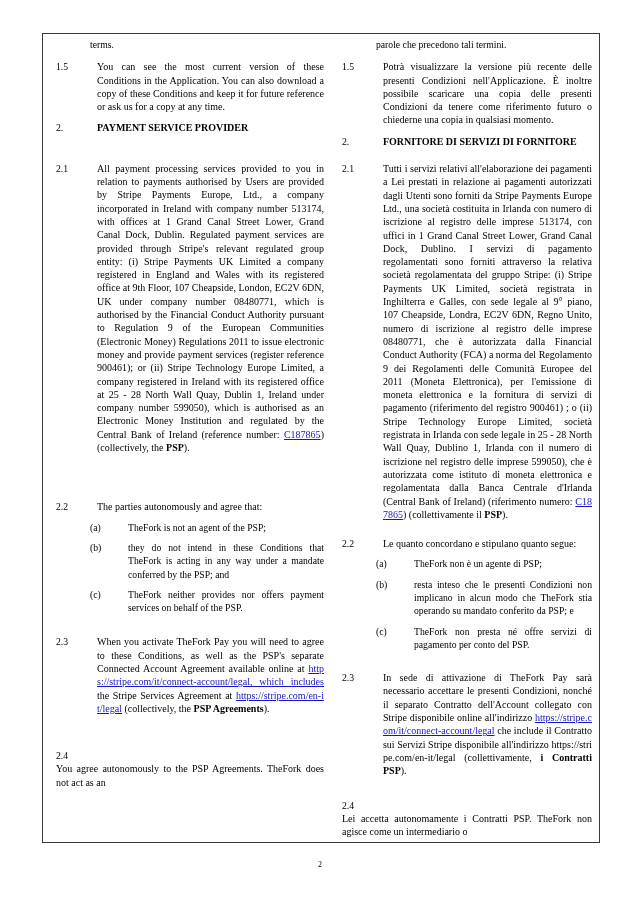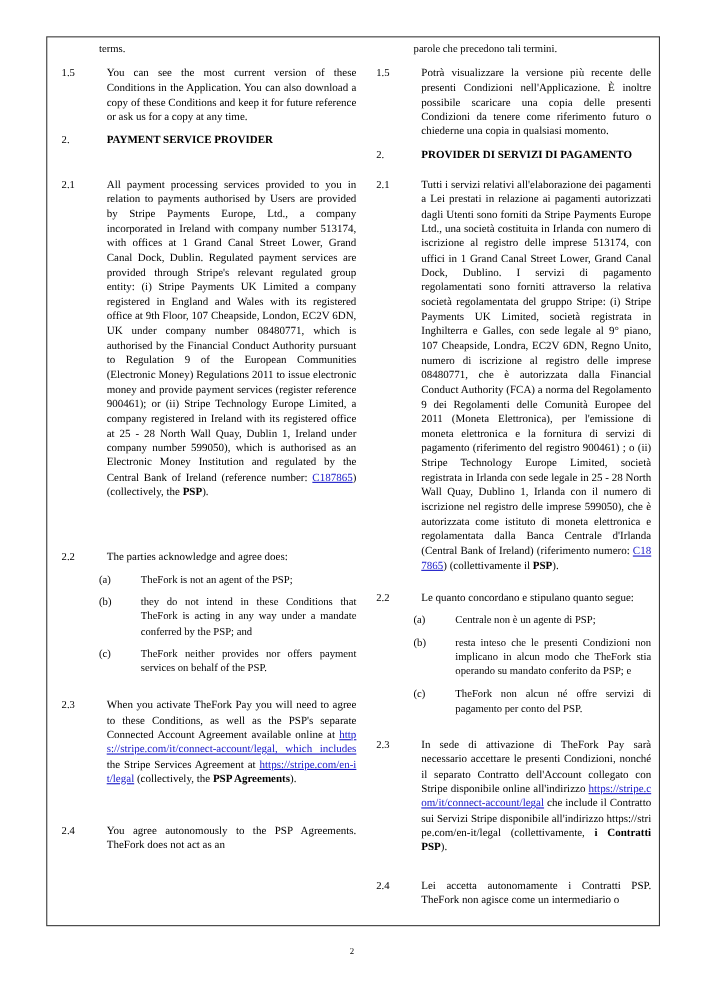--- a/index.html
+++ b/index.html
@@ -46,32 +46,32 @@
 
   .col {
     box-sizing: border-box;
   }
   .col-en {
     width: 290px;
     padding: 4px 8px 4px 6px;
   }
   .col-it {
     width: 268px;
-    padding: 4px 7px 16px 3px;
+    padding: 4px 7px 4px 3px;
     font-family: Liberation Serif, serif;
   }
 
   
   .clause {
     display: flex;
     align-items: flex-start;
     margin: 0 0 8px 7px;
   }
   .clause.tight { margin-bottom: 7px; }
-  .clause.nogap { margin-bottom: 0; }
+  .clause.nogap { margin-bottom: 0; flex-direction: column; }
 
   .cl-num {
     flex: 0 0 auto;
     font-size: 9.7px;
     line-height: 13.3px;
     padding-top: 0;
   }
   .col-en .cl-num { width: 41px; }
   .col-it .cl-num { width: 41px; }
 
@@ -170,21 +170,21 @@
 
         <div class="clause">
           <div class="cl-num">2.1</div>
           <div class="cl-body"><span>All payment processing services provided to you in relation to payments authorised by Users are provided by Stripe Payments Europe, Ltd., a company incorporated in Ireland with company number 513174, with offices at 1 Grand Canal Street Lower, Grand Canal Dock, Dublin. Regulated payment services are provided through Stripe's relevant regulated group entity: (i) Stripe Payments UK Limited a company registered in England and Wales with its registered office at 9th Floor, 107 Cheapside, London, EC2V 6DN, UK under company number 08480771, which is authorised by the Financial Conduct Authority pursuant to Regulation 9 of the European Communities (Electronic Money) Regulations 2011 to issue electronic money and provide payment services (register reference 900461); or (ii) Stripe Technology Europe Limited, a company registered in Ireland with its registered office at 25 - 28 North Wall Quay, Dublin 1, Ireland under company number 599050), which is authorised as an Electronic Money Institution and regulated by the Central Bank of Ireland (reference number: </span><a class="lnk" href="#">C187865</a><span>) (collectively, the </span><b>PSP</b><span>).</span></div>
         </div>
 
         <div style="height:38px"></div>
 
         <div class="clause tight">
           <div class="cl-num">2.2</div>
-          <div class="cl-body">The parties acknowledge and agree does:</div>
+          <div class="cl-body">The parties autonomously and agree that:</div>
         </div>
 
         <div class="sublist">
           <div class="subitem">
             <span class="sub-mark">(a)</span>
             <span class="sub-text left">TheFork is not an agent of the PSP;</span>
           </div>
           <div class="subitem">
             <span class="sub-mark">(b)</span>
             <span class="sub-text">they do not intend in these Conditions that TheFork is acting in any way under a mandate conferred by the PSP; and</span>
@@ -215,49 +215,49 @@
 
         <div class="cont first">parole che precedono tali termini.</div>
 
         <div class="clause">
           <div class="cl-num">1.5</div>
           <div class="cl-body">Potrà visualizzare la versione più recente delle presenti Condizioni nell'Applicazione. È inoltre possibile scaricare una copia delle presenti Condizioni da tenere come riferimento futuro o chiederne una copia in qualsiasi momento.</div>
         </div>
 
         <div class="clause heading">
           <div class="cl-num">2.</div>
-          <div class="cl-body">PROVIDER DI SERVIZI DI PAGAMENTO</div>
+          <div class="cl-body">FORNITORE DI SERVIZI DI FORNITORE</div>
         </div>
 
         <div style="height:6px"></div>
 
         <div class="clause">
           <div class="cl-num">2.1</div>
           <div class="cl-body"><span>Tutti i servizi relativi all'elaborazione dei pagamenti a Lei prestati in relazione ai pagamenti autorizzati dagli Utenti sono forniti da Stripe Payments Europe Ltd., una società costituita in Irlanda con numero di iscrizione al registro delle imprese 513174, con uffici in 1 Grand Canal Street Lower, Grand Canal Dock, Dublino. I servizi di pagamento regolamentati sono forniti attraverso la relativa società regolamentata del gruppo Stripe:     (i) Stripe Payments UK Limited, società registrata in Inghilterra e Galles, con sede legale al 9° piano, 107 Cheapside, Londra, EC2V 6DN, Regno Unito, numero di iscrizione al registro delle imprese 08480771, che è autorizzata dalla Financial Conduct Authority (FCA) a norma del Regolamento 9 dei Regolamenti delle Comunità Europee del 2011 (Moneta Elettronica), per l'emissione di moneta elettronica e la fornitura di servizi di pagamento (riferimento del registro 900461) ; o (ii) Stripe Technology Europe Limited, società registrata in Irlanda con sede legale in 25 - 28 North Wall Quay, Dublino 1, Irlanda con il numero di iscrizione nel registro delle imprese 599050), che è autorizzata come istituto di moneta elettronica e regolamentata dalla Banca Centrale d'Irlanda (Central Bank of Ireland) (riferimento numero: </span><a class="lnk" href="#">C187865</a><span>) (collettivamente il </span><b>PSP</b><span>).</span></div>
         </div>
 
         <div style="height:8px"></div>
 
         <div class="clause tight">
           <div class="cl-num">2.2</div>
           <div class="cl-body">Le quanto concordano e stipulano quanto segue:</div>
         </div>
 
         <div class="sublist">
           <div class="subitem">
             <span class="sub-mark">(a)</span>
-            <span class="sub-text left">Centrale non è un agente di PSP;</span>
+            <span class="sub-text left">TheFork non è un agente di PSP;</span>
           </div>
           <div class="subitem">
             <span class="sub-mark">(b)</span>
             <span class="sub-text">resta inteso che le presenti Condizioni non implicano in alcun modo che TheFork stia operando su mandato conferito da PSP; e</span>
           </div>
           <div class="subitem last">
             <span class="sub-mark">(c)</span>
-            <span class="sub-text">TheFork non alcun né offre servizi di pagamento per conto del PSP.</span>
+            <span class="sub-text">TheFork non presta né offre servizi di pagamento per conto del PSP.</span>
           </div>
         </div>
 
         <div style="height:20px"></div>
 
         <div class="clause">
           <div class="cl-num">2.3</div>
           <div class="cl-body"><span>In sede di attivazione di TheFork Pay sarà necessario accettare le presenti Condizioni, nonché il separato Contratto dell'Account collegato con Stripe disponibile online all'indirizzo </span><a class="lnk" href="#">https://stripe.com/it/connect-account/legal</a><span> che include il Contratto sui Servizi Stripe disponibile all'indirizzo </span><span class="plainurl">https://stripe.com/en-it/legal</span><span> (collettivamente, </span><b>i Contratti PSP</b><span>).</span></div>
         </div>
 

